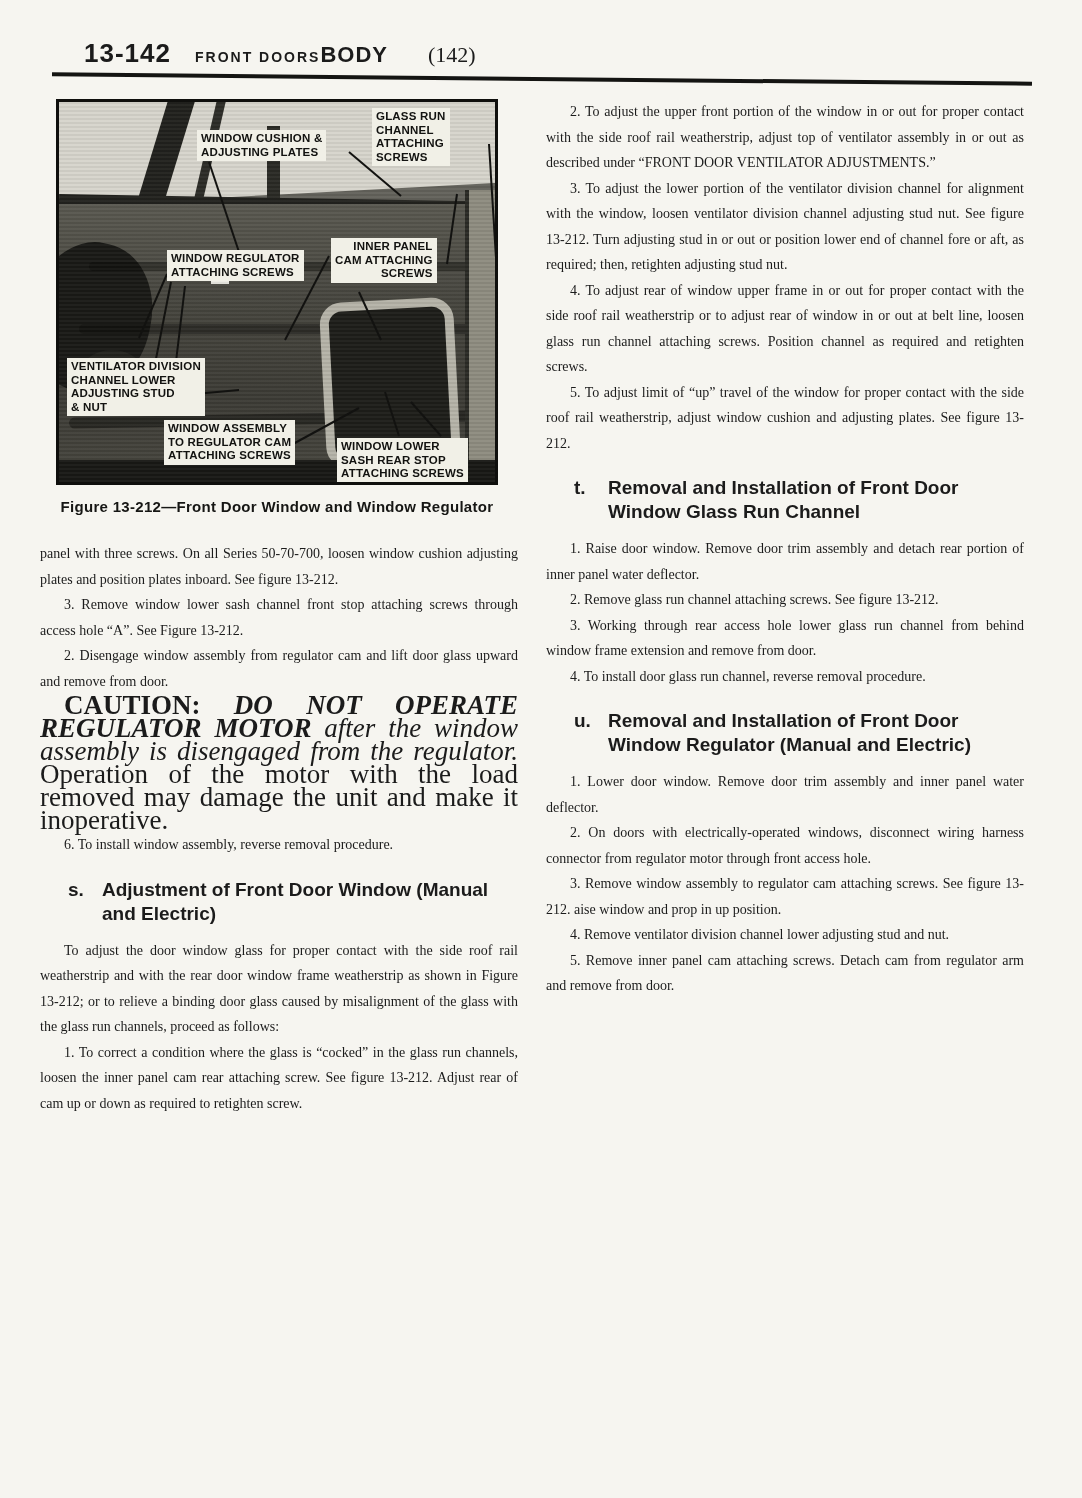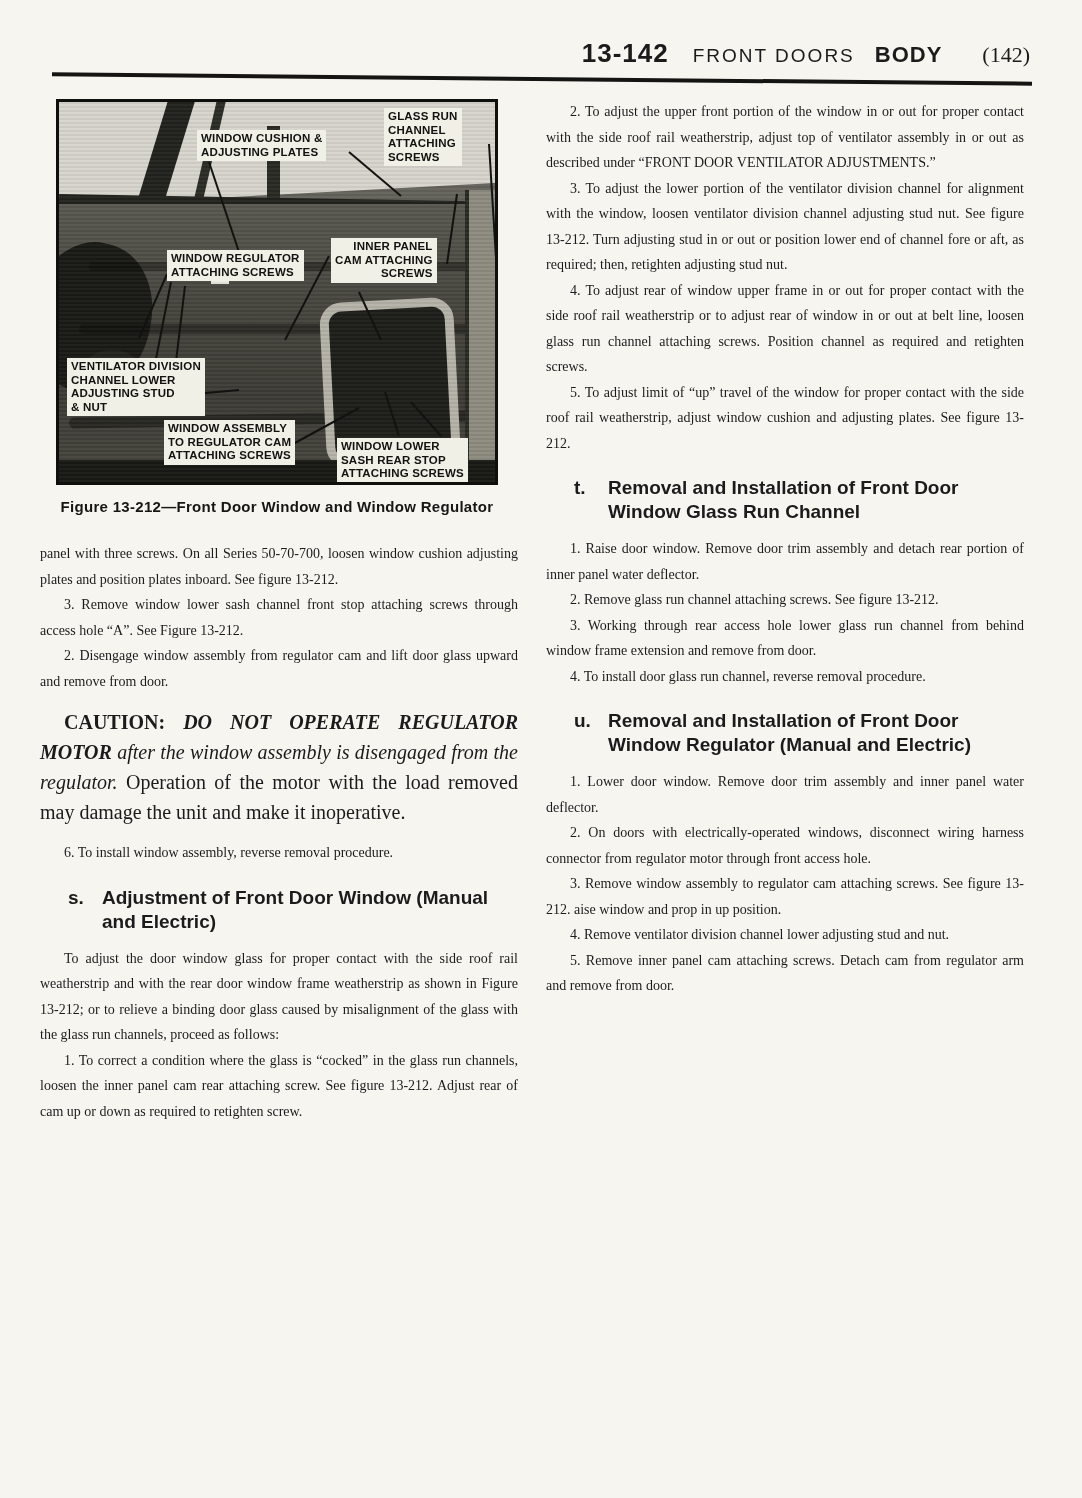--- a/index.html
+++ b/index.html
@@ -7,42 +7,42 @@
     width:1082px;height:1498px;
     background:#f6f5f0;
     font-family:"Liberation Serif", serif;
     color:#1b1b1b;
     overflow:hidden;
   }
   .page{position:relative;width:1082px;height:1498px;}
 
   
   .hdr{
-    display:flex;justify-content:flex-end;align-items:baseline;
+    display:flex;justify-content:flex-start;align-items:baseline;
     padding:38px 52px 0 84px;
     font-family:"Liberation Sans", sans-serif;
   }
   .hdr-left{display:flex;align-items:baseline;gap:24px;}
   .h-num{font-weight:bold;font-size:26px;letter-spacing:1px;}
-  .h-title{font-weight:normal;font-size:19px;letter-spacing:2px;}
-  .hdr-right{display:flex;align-items:baseline;gap:40px;margin-left:20px;}
+  .h-title{font-weight:bold;font-size:14px;letter-spacing:2px;}
+  .hdr-right{display:flex;align-items:baseline;gap:40px;}
   .h-body{font-weight:bold;font-size:22px;letter-spacing:1px;}
   .h-page{font-family:"Liberation Serif", serif;font-size:22px;}
   .rule{
     height:4px;background:#141412;margin:8px 50px 0 52px;
     transform:rotate(0.55deg);
   }
 
   
   .columns{display:flex;gap:28px;padding:18px 40px 0 40px;}
   .col{width:478px;}
   p{margin:0;text-align:justify;font-size:14px;line-height:25.5px;}
   p.ind{text-indent:24px;}
   .caution{
-    margin:13px 0;font-size:20px;line-height:30px;text-indent:24px;
+    margin:0 0;font-size:27px;line-height:23px;text-indent:24px;
   }
   .caution .b{font-weight:bold;}
   .caution .bi{font-weight:bold;font-style:italic;}
   .caution .i{font-style:italic;}
   .subhead{
     display:flex;margin:20px 0 12px 28px;
     font-family:"Liberation Sans", sans-serif;
     font-weight:bold;font-size:19px;line-height:24px;
     text-align:left;
   }
@@ -84,21 +84,21 @@
     background:repeating-linear-gradient(0deg,rgba(255,255,255,.035) 0 2px,rgba(0,0,0,.05) 2px 4px);}
   .leads{position:absolute;left:0;top:0;width:436px;height:380px;}
   .lab{
     position:absolute;
     background:#f1f0e7;color:#121210;
     font-family:"Liberation Sans", sans-serif;
     font-weight:bold;font-size:11.5px;line-height:1.18;
     padding:2px 4px;white-space:pre-line;letter-spacing:.2px;
   }
   .lab-cushion{left:138px;top:28px;}
-  .lab-glassrun{left:325px;top:6px;}
+  .lab-glassrun{left:313px;top:6px;}
   .lab-regulator{left:108px;top:148px;}
   .lab-cam{left:272px;top:136px;text-align:right;}
   .lab-vent{left:8px;top:256px;}
   .lab-assembly{left:105px;top:318px;}
   .lab-sash{left:278px;top:336px;}
 
   .caption{
     width:442px;margin:13px 0 26px 16px;
     text-align:center;
     font-family:"Liberation Sans", sans-serif;

